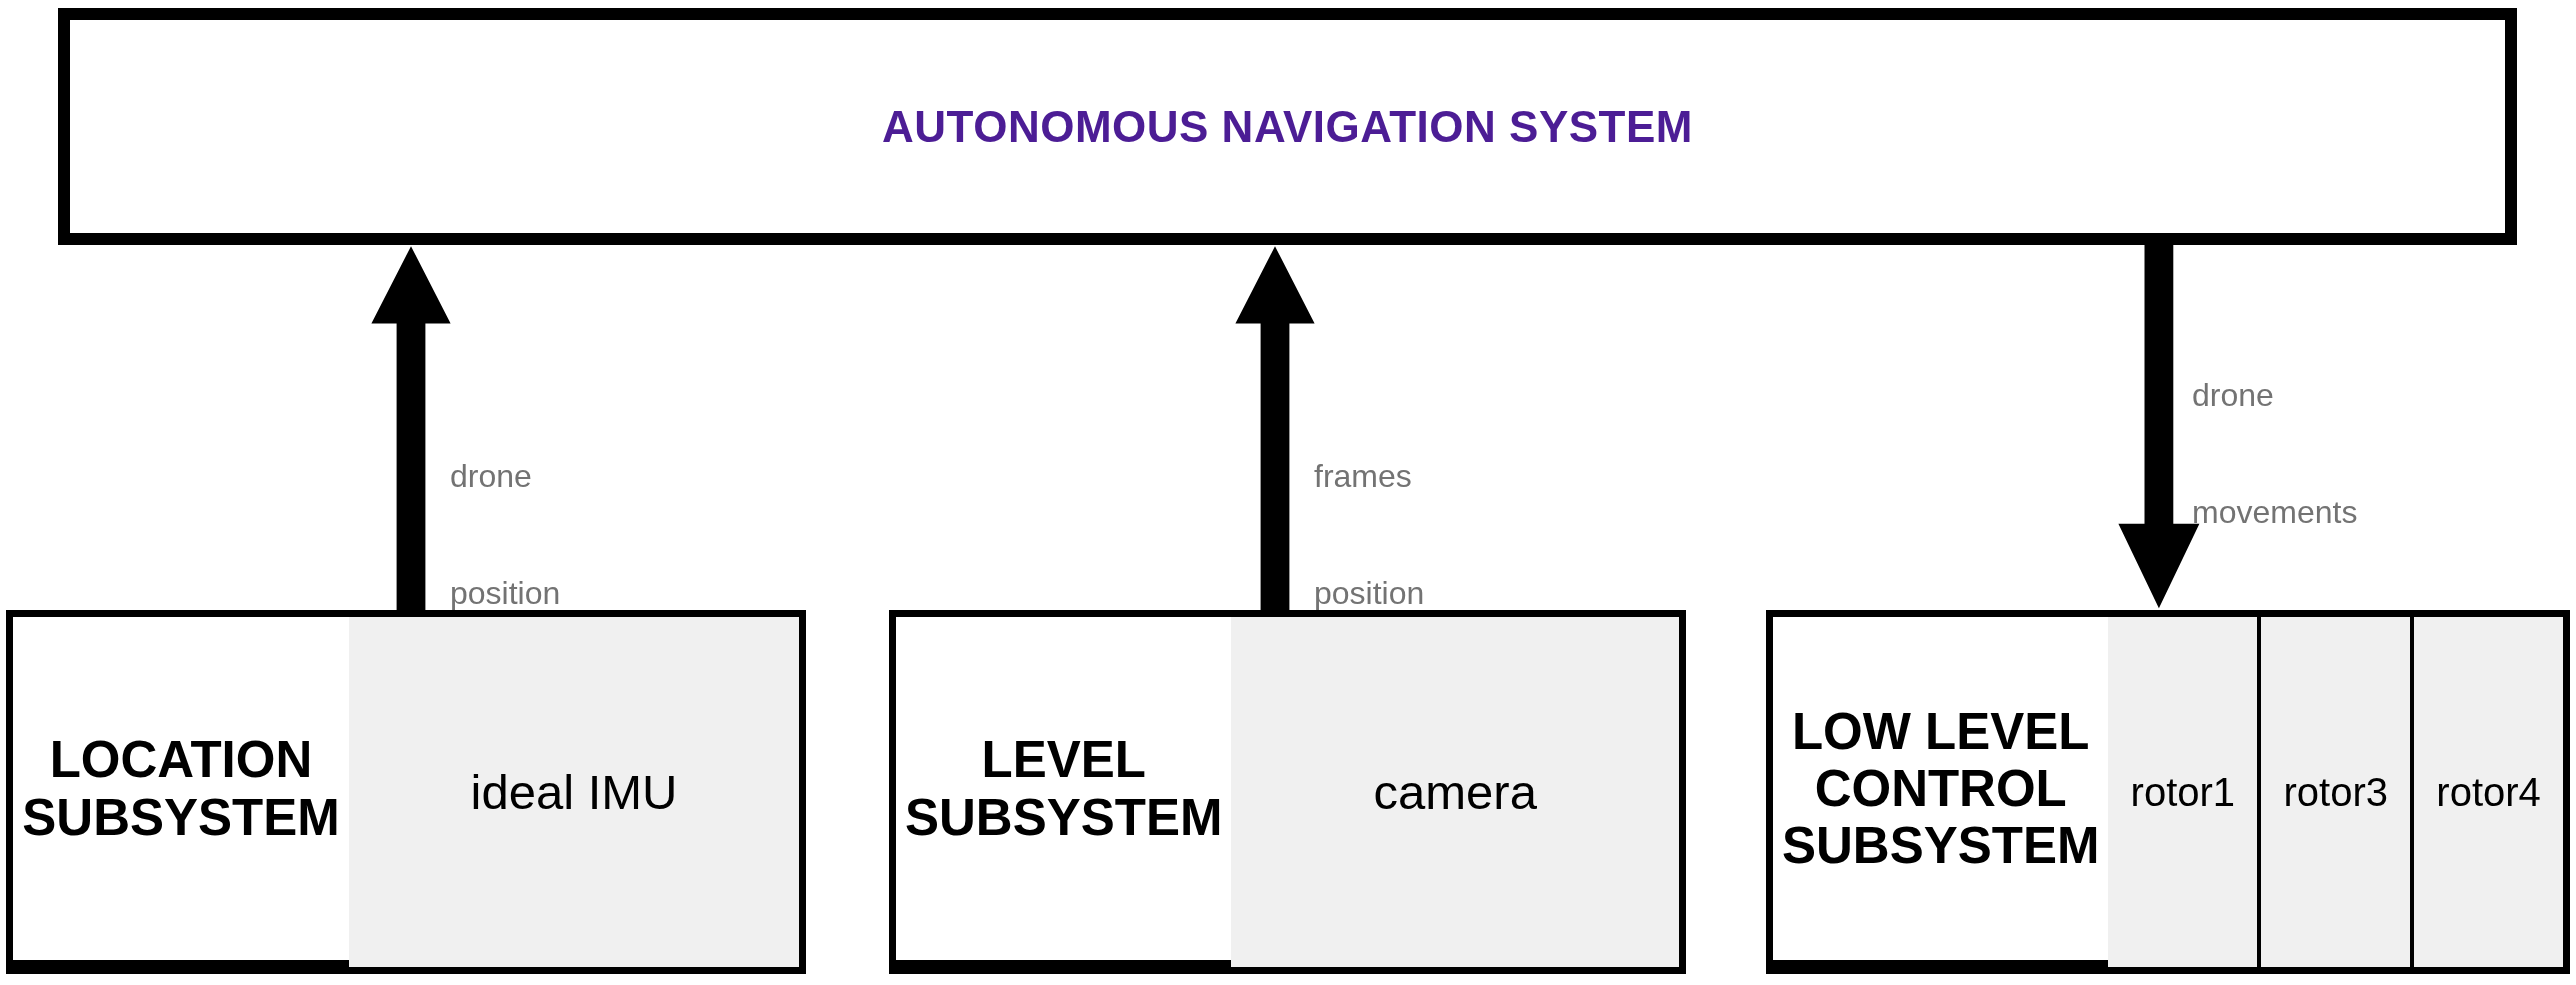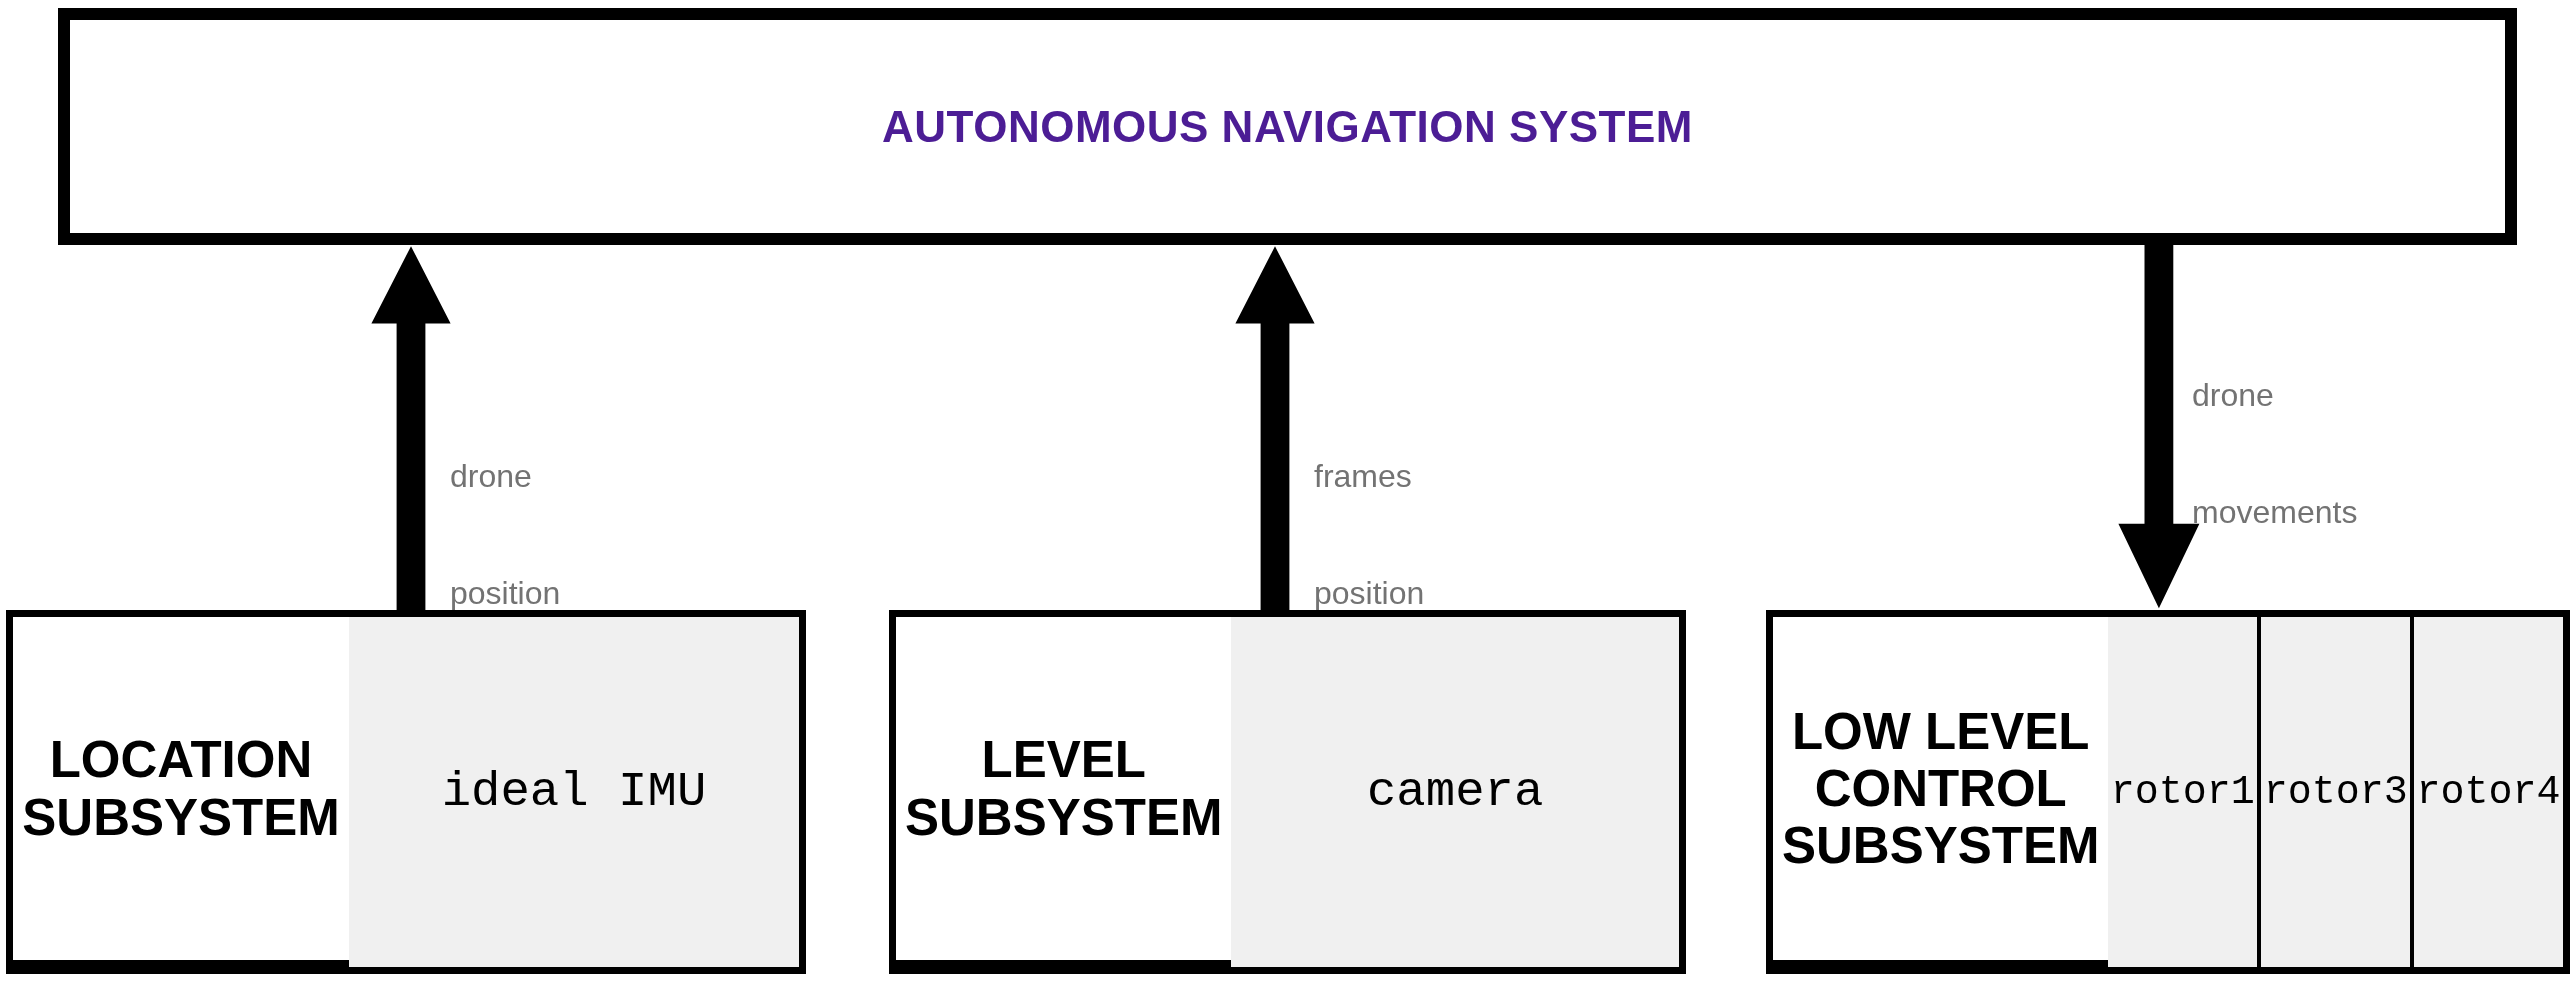--- a/index.html
+++ b/index.html
@@ -73,21 +73,20 @@
     font-size: 51px;
     font-weight: bold;
     color: #000000;
     line-height: 1.12;
   }
 
   .sub-box-body {
     flex: 1 1 auto;
     display: flex;
     background: #f0f0f0;
-    font-family: Liberation Mono, monospace;
   }
   .leaf-cell {
     flex: 1 1 0;
     display: flex;
     align-items: center;
     justify-content: center;
     background: #f0f0f0;
     font-size: 49px;
     color: #000000;
     box-sizing: border-box;

